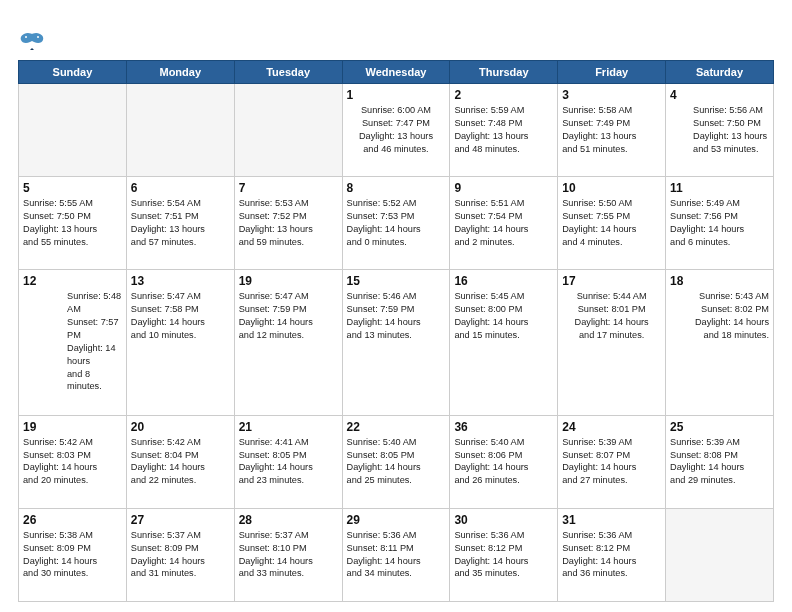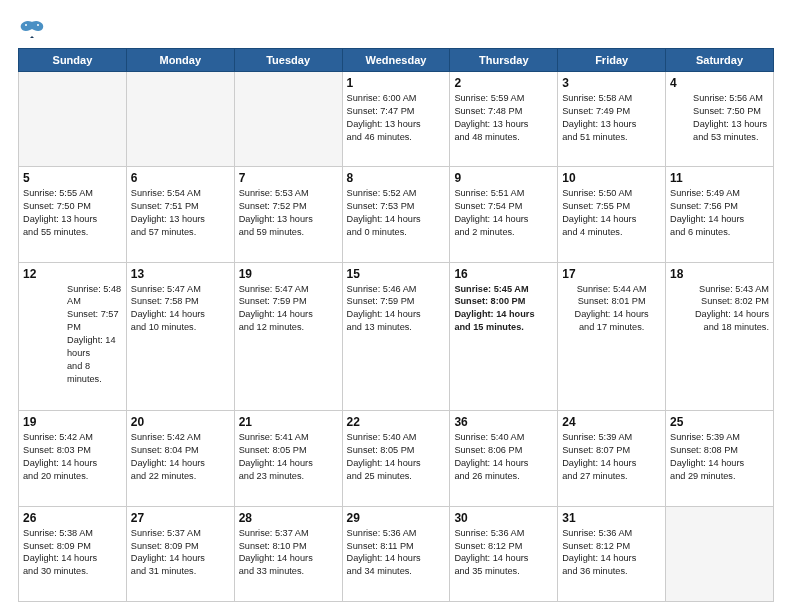--- a/index.html
+++ b/index.html
@@ -6,21 +6,21 @@
     body {
       width: 792px;
       height: 612px;
       font-family: Arial, sans-serif;
       background: #fff;
       overflow: hidden;
     }
     .page {
       width: 792px;
       height: 612px;
-      padding: 18px 18px 10px 18px;
+      padding: 30px 18px 10px 18px;
       display: flex;
       flex-direction: column;
     }
     .header {
       display: flex;
       justify-content: space-between;
       align-items: flex-start;
       margin-bottom: 8px;
     }
     .logo {
@@ -127,21 +127,21 @@
           <th>Saturday</th>
         </tr>
     </thead>
     <tbody id="calendar-body">
     <tr>
           <td class="empty"></td>
           <td class="empty"></td>
           <td class="empty"></td>
           <td>
             <div class="day-num">1</div>
-            <div class="day-info" style="white-space: pre-line;">Sunrise: 6:00 AM
+            <div class="day-info" style="white-space: pre-line; text-align: center;">Sunrise: 6:00 AM
 Sunset: 7:47 PM
 Daylight: 13 hours
 and 46 minutes.</div>
           </td>
           <td>
             <div class="day-num">2</div>
             <div class="day-info" style="white-space: pre-line;">Sunrise: 5:59 AM
 Sunset: 7:48 PM
 Daylight: 13 hours
 and 48 minutes.</div>
@@ -236,21 +236,21 @@
           </td>
           <td>
             <div class="day-num">15</div>
             <div class="day-info" style="white-space: pre-line;">Sunrise: 5:46 AM
 Sunset: 7:59 PM
 Daylight: 14 hours
 and 13 minutes.</div>
           </td>
           <td>
             <div class="day-num">16</div>
-            <div class="day-info" style="white-space: pre-line; font-weight: bold;">Sunrise: 5:45 AM
+            <div class="day-info" style="white-space: pre-line;">Sunrise: 5:45 AM
 Sunset: 8:00 PM
 Daylight: 14 hours
 and 15 minutes.</div>
           </td>
           <td>
             <div class="day-num">17</div>
             <div class="day-info" style="white-space: pre-line; text-align: center;">Sunrise: 5:44 AM
 Sunset: 8:01 PM
 Daylight: 14 hours
 and 17 minutes.</div>
@@ -273,21 +273,21 @@
           </td>
           <td>
             <div class="day-num">20</div>
             <div class="day-info" style="white-space: pre-line;">Sunrise: 5:42 AM
 Sunset: 8:04 PM
 Daylight: 14 hours
 and 22 minutes.</div>
           </td>
           <td>
             <div class="day-num">21</div>
-            <div class="day-info" style="white-space: pre-line;">Sunrise: 5:41 AM
+            <div class="day-info" style="white-space: pre-line;">Sunrise: 4:41 AM
 Sunset: 8:05 PM
 Daylight: 14 hours
 and 23 minutes.</div>
           </td>
           <td>
             <div class="day-num">22</div>
             <div class="day-info" style="white-space: pre-line;">Sunrise: 5:40 AM
 Sunset: 8:05 PM
 Daylight: 14 hours
 and 25 minutes.</div>

